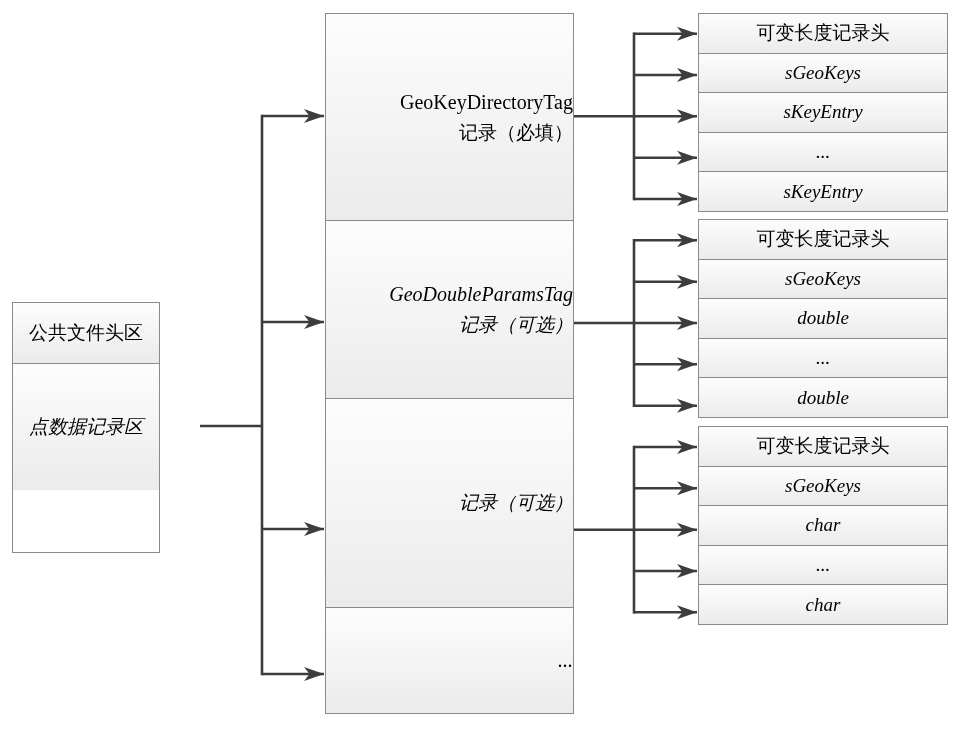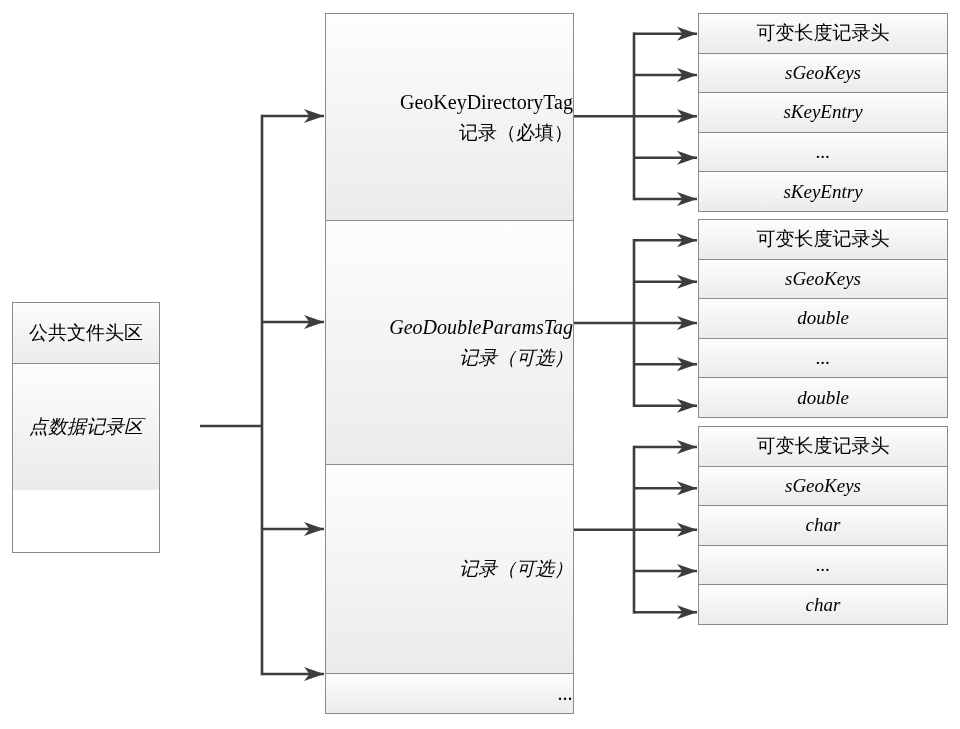--- a/index.html
+++ b/index.html
@@ -115,21 +115,21 @@
     <div class="cell" style="height:127px">
       <span>点数据记录区</span>
     </div>
   </div>
 
   <div class="box mid-box">
     <div class="cell" style="height:206px">
       <div>GeoKeyDirectoryTag</div>
       <div class="mid-sub">记录（必填）</div>
     </div>
-    <div class="cell" style="height:244px">
+    <div class="cell" style="height:178px">
       <div>GeoDoubleParamsTag</div>
       <div class="mid-sub">记录（可选）</div>
     </div>
     <div class="cell" style="height:209px">
       <div class="mid-sub">记录（可选）</div>
     </div>
     <div class="cell" style="flex:1">
       <div>...</div>
     </div>
   </div>

